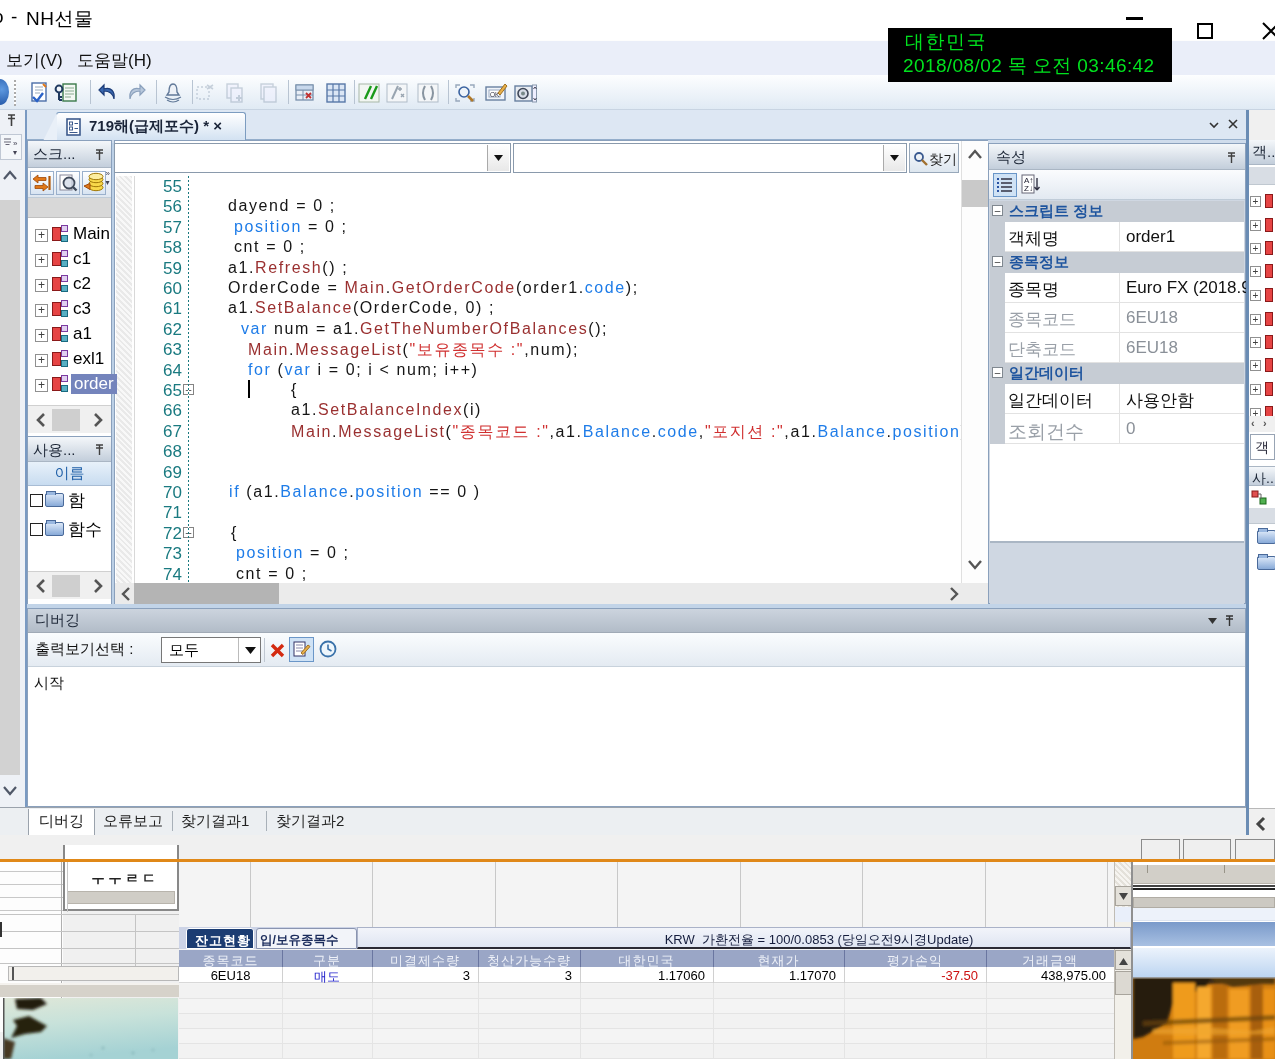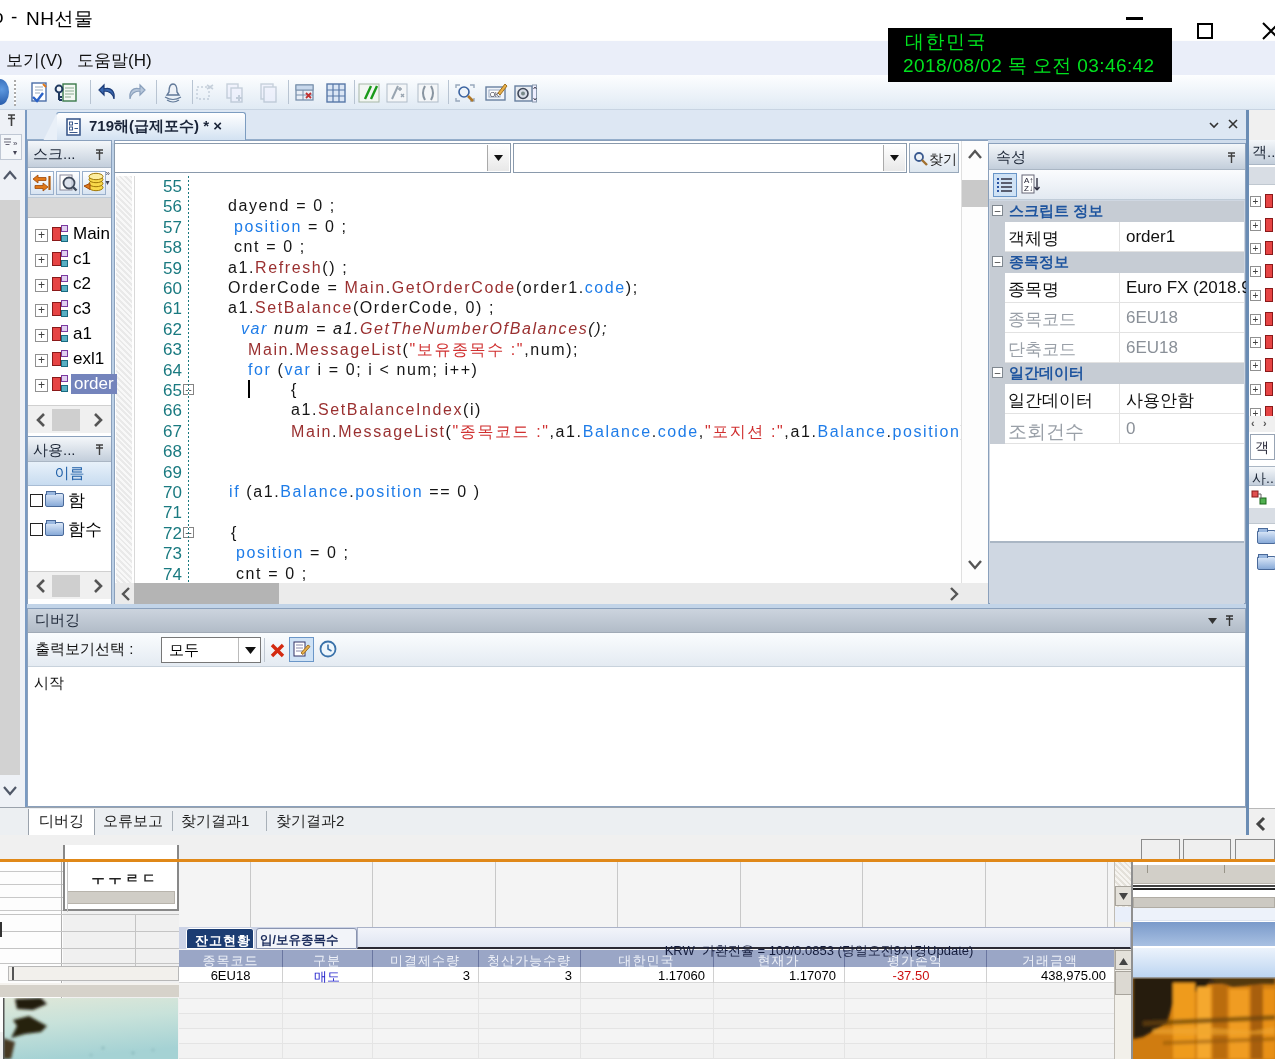--- a/index.html
+++ b/index.html
@@ -307,21 +307,21 @@
     </div>
     <div class="abs" style="left:73px;top:0;width:1px;height:408px;background:repeating-linear-gradient(#1a7a80 0 2px,#fff 2px 4px);"></div>
   </div>
   <div id="code" style="position:absolute;left:71px;top:35px;width:775px;height:408px;overflow:hidden;">
     <div class="codeline" style="left:42px;top:21px;">dayend = 0 ;</div>
     <div class="codeline" style="left:48px;top:42px;"><span class="kw">position</span> = 0 ;</div>
     <div class="codeline" style="left:48px;top:62px;">cnt = 0 ;</div>
     <div class="codeline" style="left:42px;top:83px;">a1.<span class="mth">Refresh</span>() ;</div>
     <div class="codeline" style="left:42px;top:103px;">OrderCode = <span class="mth">Main</span>.<span class="mth">GetOrderCode</span>(order1.<span class="kw">code</span>);</div>
     <div class="codeline" style="left:42px;top:123px;">a1.<span class="mth">SetBalance</span>(OrderCode, 0) ;</div>
-    <div class="codeline" style="left:55px;top:144px;font-style:italic;"><span class="kw">var</span> num = a1.<span class="mth">GetTheNumberOfBalances</span>();</div>
+    <div class="codeline" style="left:55px;top:144px;"><span class="kw">var</span> num = a1.<span class="mth">GetTheNumberOfBalances</span>();</div>
     <div class="codeline" style="left:62px;top:164px;"><span class="mth">Main</span>.<span class="mth">MessageList</span>(<span class="str">"보유종목수 :"</span>,num);</div>
     <div class="codeline" style="left:62px;top:185px;"><span class="kw">for</span> (<span class="kw">var</span> i = 0; i &lt; num; i++)</div>
     <div class="codeline" style="left:105px;top:205px;">{</div>
     <div class="codeline" style="left:105px;top:225px;">a1.<span class="mth">SetBalanceIndex</span>(i)</div>
     <div class="codeline" style="left:105px;top:246px;"><span class="mth">Main</span>.<span class="mth">MessageList</span>(<span class="str">"종목코드 :"</span>,a1.<span class="kw">Balance</span>.<span class="kw">code</span>,<span class="str">"포지션 :"</span>,a1.<span class="kw">Balance</span>.<span class="kw">position</span>);</div>
     <div class="codeline" style="left:43px;top:307px;"><span class="kw">if</span> (a1.<span class="kw">Balance</span>.<span class="kw">position</span> == 0 )</div>
     <div class="codeline" style="left:45px;top:348px;">{</div>
     <div class="codeline" style="left:50px;top:368px;"><span class="kw">position</span> = 0 ;</div>
     <div class="codeline" style="left:50px;top:389px;">cnt = 0 ;</div>
     <div class="abs" style="left:62px;top:204px;width:2px;height:18px;background:#000;"></div>
@@ -722,21 +722,21 @@
     <div class="abs" style="left:928px;top:0;width:1px;height:65px;background:#c8c8c8;"></div>
     <div class="abs" style="left:0;top:85px;width:935px;height:1px;background:#d8d8d8;"></div>
 
     <div class="abs" style="left:0;top:65px;width:935px;height:22px;background:#ccd3e6;">
       <span class="abs" style="left:7px;top:1px;width:68px;height:21px;background:#1b3c72;border:1px solid #fff;border-radius:3px 3px 0 0;color:#fff;font-weight:bold;font-size:13px;">
           <span style="position:absolute;left:8px;top:3px;letter-spacing:1px;">잔고현황</span>
         </span>
       <span class="abs" style="left:77px;top:1px;width:101px;height:21px;background:#f2f4f9;border:1px solid #8a94b0;border-radius:3px 3px 0 0;color:#1b2c5c;font-weight:bold;font-size:12.5px;">
           <span style="position:absolute;left:3px;top:3px;white-space:nowrap;">입/보유종목수</span>
         </span>
-      <span class="abs" style="left:178px;top:0px;width:774px;height:22px;background:linear-gradient(#f2f4fa,#dfe5f2);border:1px solid #aab2c8;border-bottom:2px solid #2a2a34;z-index:5;color:#141c3c;font-size:13px;text-align:center;padding-top:14px;text-indent:150px;">KRW&nbsp; 가환전율 = 100/0.0853 (당일오전9시경Update)</span>
+      <span class="abs" style="left:178px;top:0px;width:774px;height:22px;background:linear-gradient(#f2f4fa,#dfe5f2);border:1px solid #aab2c8;border-bottom:2px solid #2a2a34;z-index:5;color:#141c3c;font-size:13px;text-align:center;padding-top:3px;text-indent:150px;">KRW&nbsp; 가환전율 = 100/0.0853 (당일오전9시경Update)</span>
     </div>
 
     <div class="abs" id="gridhead" style="left:0;top:88px;width:935px;height:17px;background:#9aa6c6;color:#eef1f8;font-size:13px;">
 <span class="abs" style="left:0px;top:2px;width:103px;text-align:center;letter-spacing:1px;">종목코드</span>
 <span class="abs" style="left:103px;top:2px;width:90px;text-align:center;letter-spacing:1px;">구분</span>
 <span class="abs" style="left:193px;top:2px;width:106px;text-align:center;letter-spacing:1px;">미결제수량</span>
 <span class="abs" style="left:299px;top:2px;width:102px;text-align:center;letter-spacing:1px;">청산가능수량</span>
 <span class="abs" style="left:401px;top:2px;width:133px;text-align:center;letter-spacing:1px;">대한민국</span>
 <span class="abs" style="left:534px;top:2px;width:131px;text-align:center;letter-spacing:1px;">현재가</span>
 <span class="abs" style="left:665px;top:2px;width:142px;text-align:center;letter-spacing:1px;">평가손익</span>
@@ -750,21 +750,21 @@
 <span class="abs" style="left:807px;top:0;width:1px;height:17px;background:#6a76a0;"></span>
 </div>
 
     <div class="abs" id="gridrow" style="left:0;top:105px;width:935px;height:16px;background:#fff;border-bottom:1px solid #d8d8d8;font-size:13px;color:#000;">
 <span class="abs" style="left:0px;top:1px;width:103px;text-align:center;color:#000;">6EU18</span>
 <span class="abs" style="left:103px;top:1px;width:90px;text-align:center;color:#2222cc;">매도</span>
 <span class="abs" style="left:193px;top:1px;width:98px;text-align:right;color:#000;">3</span>
 <span class="abs" style="left:299px;top:1px;width:94px;text-align:right;color:#000;">3</span>
 <span class="abs" style="left:401px;top:1px;width:125px;text-align:right;color:#000;">1.17060</span>
 <span class="abs" style="left:534px;top:1px;width:123px;text-align:right;color:#000;">1.17070</span>
-<span class="abs" style="left:665px;top:1px;width:134px;text-align:center;color:#cc1111;">-37.50</span>
+<span class="abs" style="left:665px;top:1px;width:134px;text-align:right;color:#cc1111;">-37.50</span>
 <span class="abs" style="left:807px;top:1px;width:120px;text-align:right;color:#000;">438,975.00</span>
 <span class="abs" style="left:103px;top:0;width:1px;height:16px;background:#d0d0d0;"></span>
 <span class="abs" style="left:193px;top:0;width:1px;height:16px;background:#d0d0d0;"></span>
 <span class="abs" style="left:299px;top:0;width:1px;height:16px;background:#d0d0d0;"></span>
 <span class="abs" style="left:401px;top:0;width:1px;height:16px;background:#d0d0d0;"></span>
 <span class="abs" style="left:534px;top:0;width:1px;height:16px;background:#d0d0d0;"></span>
 <span class="abs" style="left:665px;top:0;width:1px;height:16px;background:#d0d0d0;"></span>
 <span class="abs" style="left:807px;top:0;width:1px;height:16px;background:#d0d0d0;"></span>
 </div>
 

